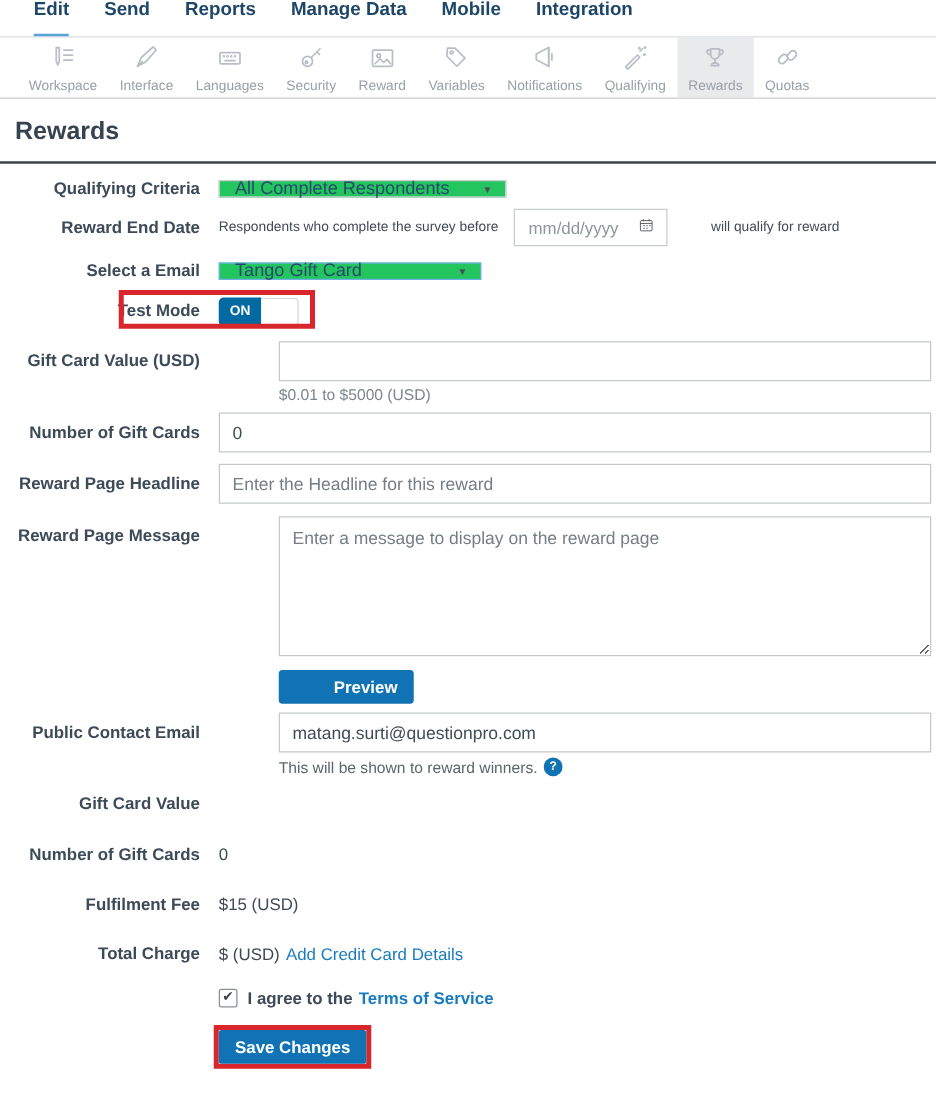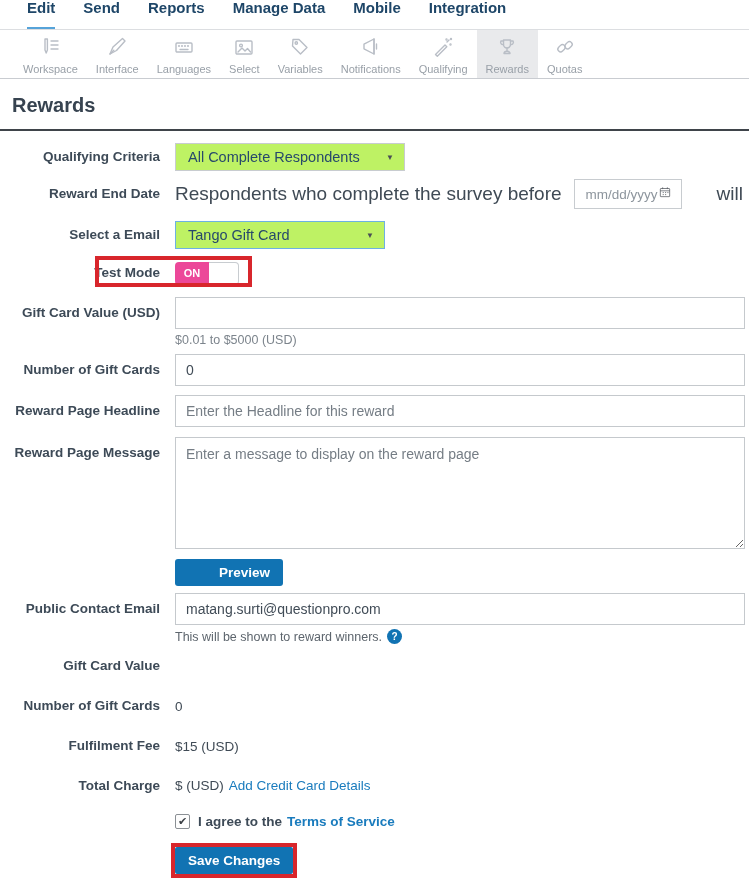--- a/index.html
+++ b/index.html
@@ -26,47 +26,47 @@
   
   .page-head { padding:15px 12px 12px; border-bottom:2px solid #3f444a; }
   .page-title { font-size:20px; font-weight:700; color:#374350; }
 
   
   .form { padding:12px 4px 0 12px; }
   .row { display:flex; align-items:center; position:relative; }
   .lbl { flex:0 0 148px; text-align:right; font-size:13.5px; font-weight:700;
     color:#3d4a57; margin-right:15px; line-height:1.2; }
   .ctl { flex:1; display:flex; align-items:center; min-width:0; }
-  .stack { flex:1; min-width:0; }
-
-  .selectbox { height:28px; border:1px solid #c8ccd0; background:#bef264; display:flex;
+  .stack { flex:1; min-width:0;margin-left:48px; }
+
+  .selectbox { height:14px; border:1px solid #c8ccd0; background:#22c55e; display:flex;
     align-items:center; justify-content:space-between; padding:0 10px 0 12px;
     font-size:14.5px; color:#27496b; cursor:pointer; }
   .selectbox.focused { border-color:#6db1e3;gap:19px; }
   .caret { font-size:8px; color:#4a4f55; }
 
   .txt { width:100%; height:32px; border:1px solid #c5c9cd; padding:0 10px;
     font-family:"Liberation Sans", sans-serif; font-size:14px; color:#414c57; }
   .txt::placeholder, .ta::placeholder { color:#757d85; opacity:1; }
   .ta { width:100%; height:112px; border:1px solid #c5c9cd; padding:8px 10px;
     font-family:"Liberation Sans", sans-serif; font-size:14px; color:#414c57;
     resize:both; }
 
-  .inline-txt { font-size:19px; color:#3f4a55; white-space:nowrap; }
+  .inline-txt { font-size:11px; color:#3f4a55; white-space:nowrap; }
   .datebox { width:123px; height:30px; border:1px solid #c8ccd0; margin-left:12px;
     display:flex; align-items:center; justify-content:space-between; padding:0 9px 0 11px;
     cursor:pointer; }
   .datebox .ph { font-size:13.5px; color:#8d959d; }
   .datebox svg { width:14px; height:14px; stroke:#555a60; fill:none; stroke-width:1.3; }
   .after-date { margin-left:35px; }
 
   
   .toggle { width:64px; height:23px; display:flex; cursor:pointer;
     border-radius:4px; }
-  .t-on { flex:0 0 34px; background:#ec4899; color:#fff; font-size:11px; font-weight:700;
+  .t-on { flex:0 0 34px; background:#0369a1; color:#fff; font-size:11px; font-weight:700;
     display:flex; align-items:center; justify-content:center; border-radius:4px 0 0 4px; }
   .t-handle { flex:1; background:#fff; border:1px solid #c8ccd0; border-left:none;
     border-radius:0 4px 4px 0; }
 
   .hl-overlay { position:absolute; left:83px; top:-3px; width:157px; height:31px;
     border:4px solid #d8262c; pointer-events:none; }
 
   .helper { font-size:12.5px; color:#7c848c; margin-top:4px; }
   .helper.dark { color:#5d656d; display:flex; align-items:center; gap:5px; }
   .qmark { width:15px; height:15px; border-radius:50%; background:#1173b3; color:#fff;
@@ -138,26 +138,37 @@
           <circle cx="13" cy="11" r="0.4"></circle>
           <circle cx="16" cy="11" r="0.4"></circle>
           <line x1="8" y1="14.5" x2="16" y2="14.5"></line>
         </svg>
     </span>
     <span class="t-label">Languages</span>
   </div>
   <div class="tool">
     <span>
       <svg viewBox="0 0 24 24">
+          <circle cx="9" cy="15" r="4"></circle>
+          <circle cx="8.2" cy="15.8" r="1"></circle>
+          <line x1="12" y1="12" x2="19" y2="5"></line>
+          <line x1="16.5" y1="7.5" x2="18.5" y2="9.5"></line>
+        </svg>
+    </span>
+    <span class="t-label">Security</span>
+  </div>
+  <div class="tool">
+    <span>
+      <svg viewBox="0 0 24 24">
           <rect x="4" y="6" width="16" height="13" rx="1"></rect>
           <circle cx="9" cy="10.5" r="1.4"></circle>
           <path d="M6 17l4-4 3 3 2.5-2.5L18.5 17"></path>
         </svg>
     </span>
-    <span class="t-label">Select</span>
+    <span class="t-label">Reward</span>
   </div>
   <div class="tool">
     <span>
       <svg viewBox="0 0 24 24">
           <path d="M5 4.5h6l8 8-6.5 6.5-8-8z"></path>
           <circle cx="8.3" cy="8" r="1.2"></circle>
         </svg>
     </span>
     <span class="t-label">Variables</span>
   </div>

